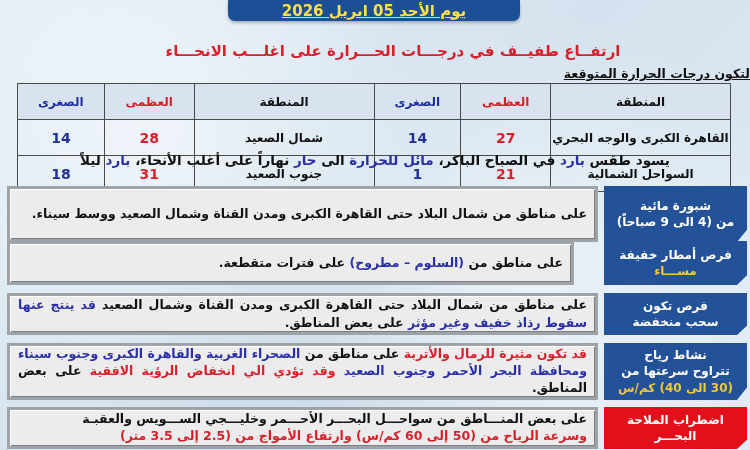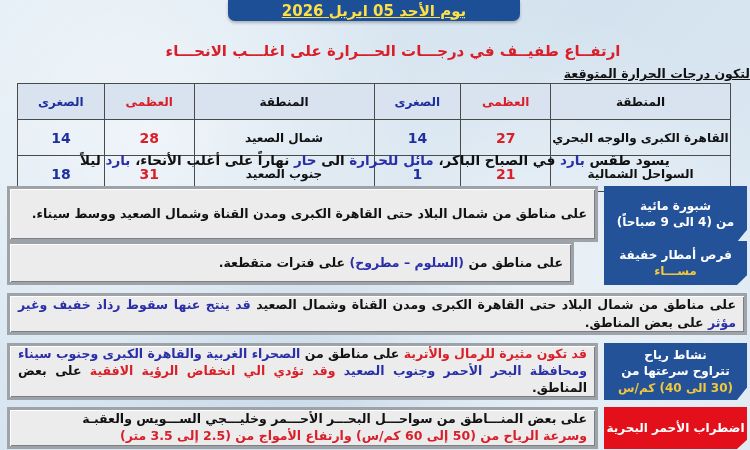--- a/index.html
+++ b/index.html
@@ -132,37 +132,41 @@
   <div class="label">
     <span>فرص أمطار خفيفة</span>
     <span class="yellow">مســـاء</span>
   </div>
   <div class="content">
     <span><span>على مناطق من </span><span class="blue">(السلوم – مطروح)</span><span> على فترات متقطعة.</span></span>
   </div>
 </div>
 
 <div class="row" style="top:293px; height:42px;">
+  <div class="label">
+    <span>فرص تكون</span>
+    <span>سحب منخفضة</span>
+  </div>
   <div class="content">
     <span><span>على مناطق من شمال البلاد حتى القاهرة الكبرى ومدن القناة وشمال الصعيد </span><span class="blue">قد ينتج عنها سقوط رذاذ خفيف وغير مؤثر</span><span> على بعض المناطق.</span></span>
   </div>
 </div>
 
 <div class="row" style="top:343px; height:57px;">
   <div class="label">
     <span>نشاط رياح</span>
     <span>تتراوح سرعتها من</span>
     <span class="yellow">(30 الى 40) كم/س</span>
   </div>
   <div class="content" style="line-height:1.35;">
     <span><span class="red">قد تكون مثيرة للرمال والأتربة</span><span> على مناطق من </span><span class="blue">الصحراء الغربية والقاهرة الكبرى وجنوب سيناء ومحافظة البحر الأحمر وجنوب الصعيد</span><span class="red"> وقد تؤدي الي انخفاض الرؤية الافقية</span><span> على بعض المناطق.</span></span>
   </div>
 </div>
 
 <div class="row" style="top:407px; height:42px;">
   <div class="label red">
-    <span>اضطراب الأحمر البحرية</span>
+    <span>اضطراب الملاحة البحـــر</span>
   </div>
   <div class="content" style="flex-direction:column; align-items:flex-start; justify-content:center; line-height:1.35;">
     <span>على بعض المنـــاطق من سواحـــل البحـــر الأحـــمر وخليـــجي الســـويس والعقبـة</span>
     <span class="red">وسرعة الرياح من (50 إلى 60 كم/س) وارتفاع الأمواج من (2.5 إلى 3.5 متر)</span>
   </div>
 </div>
 
 </body></html>

